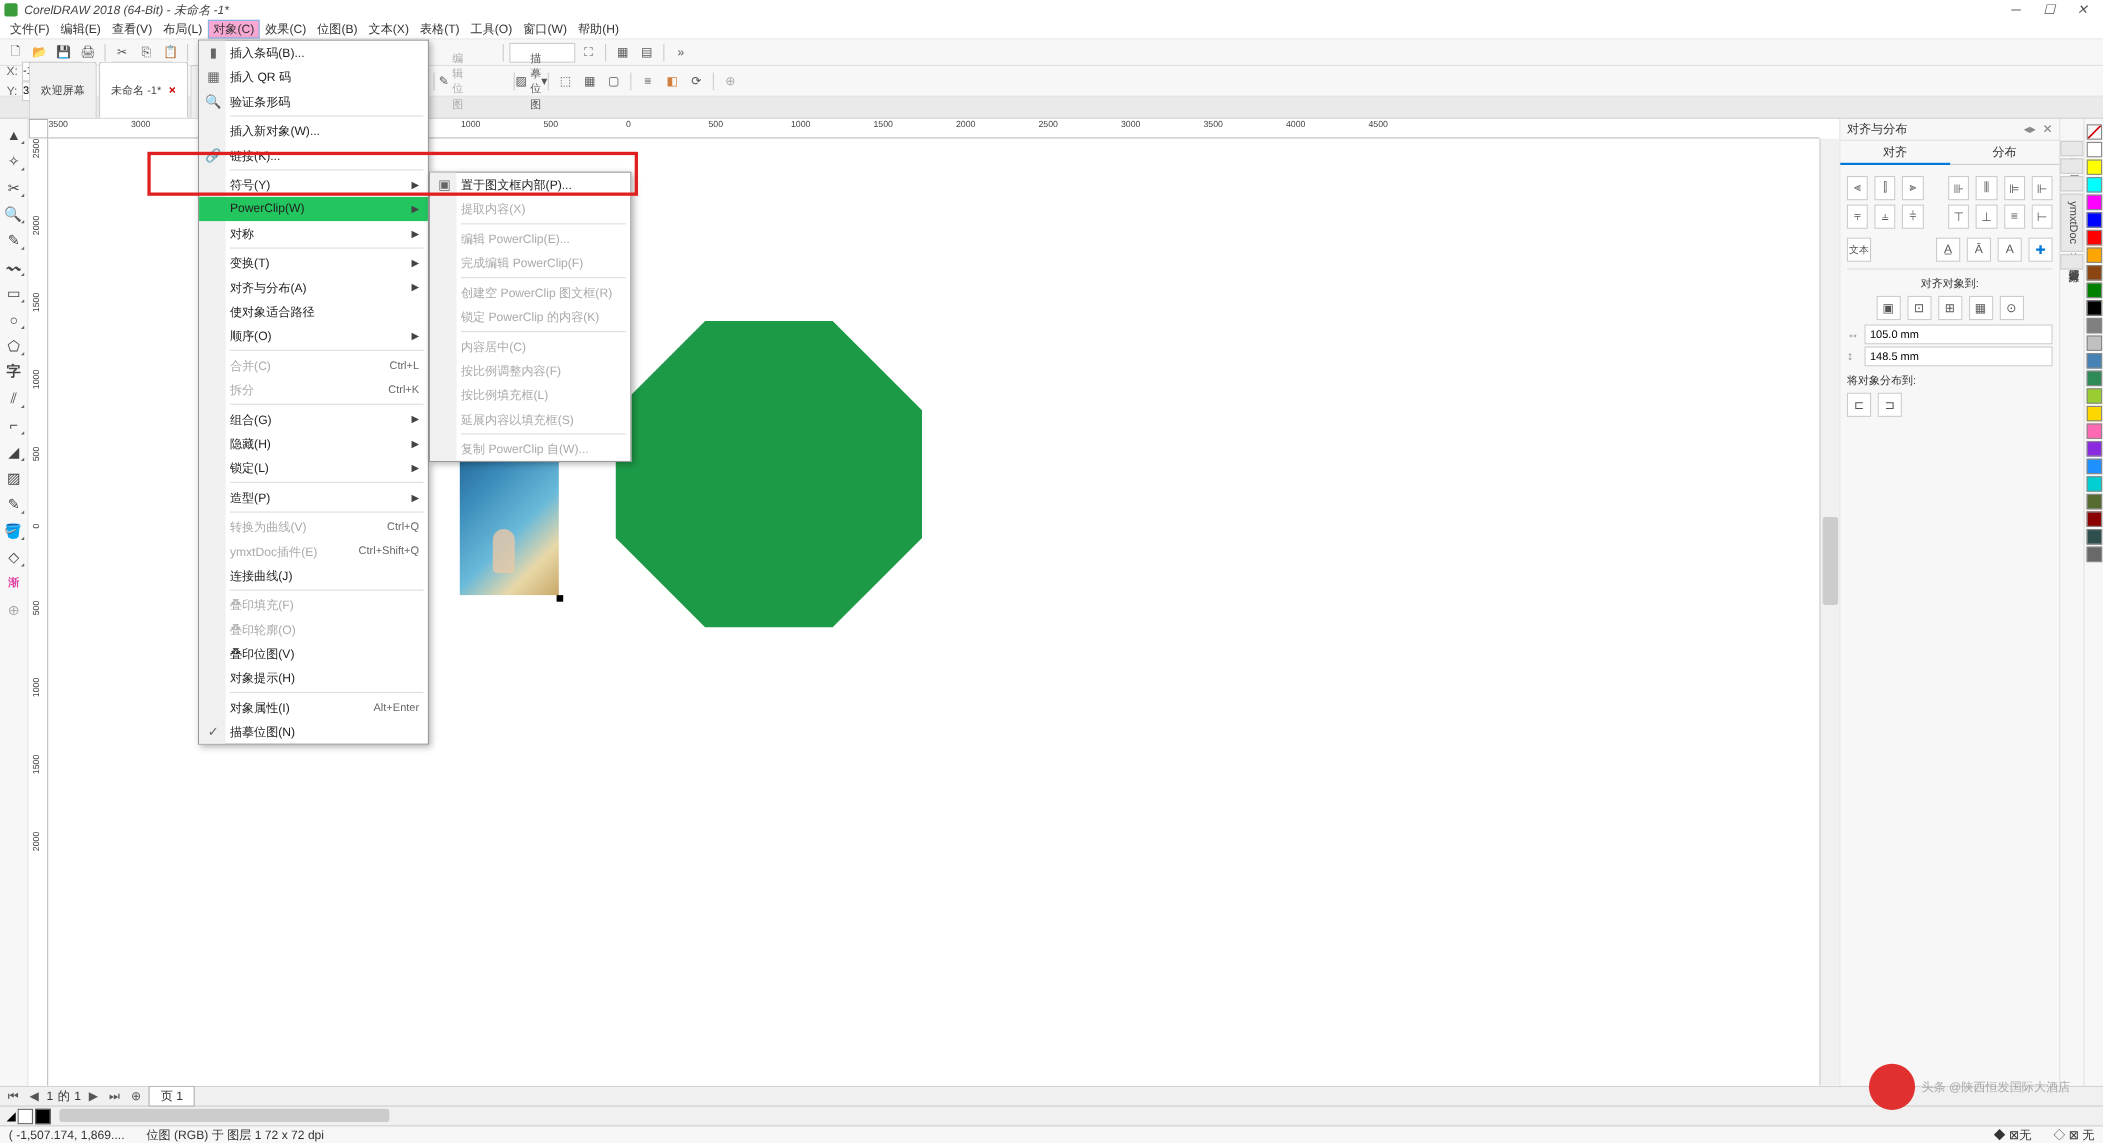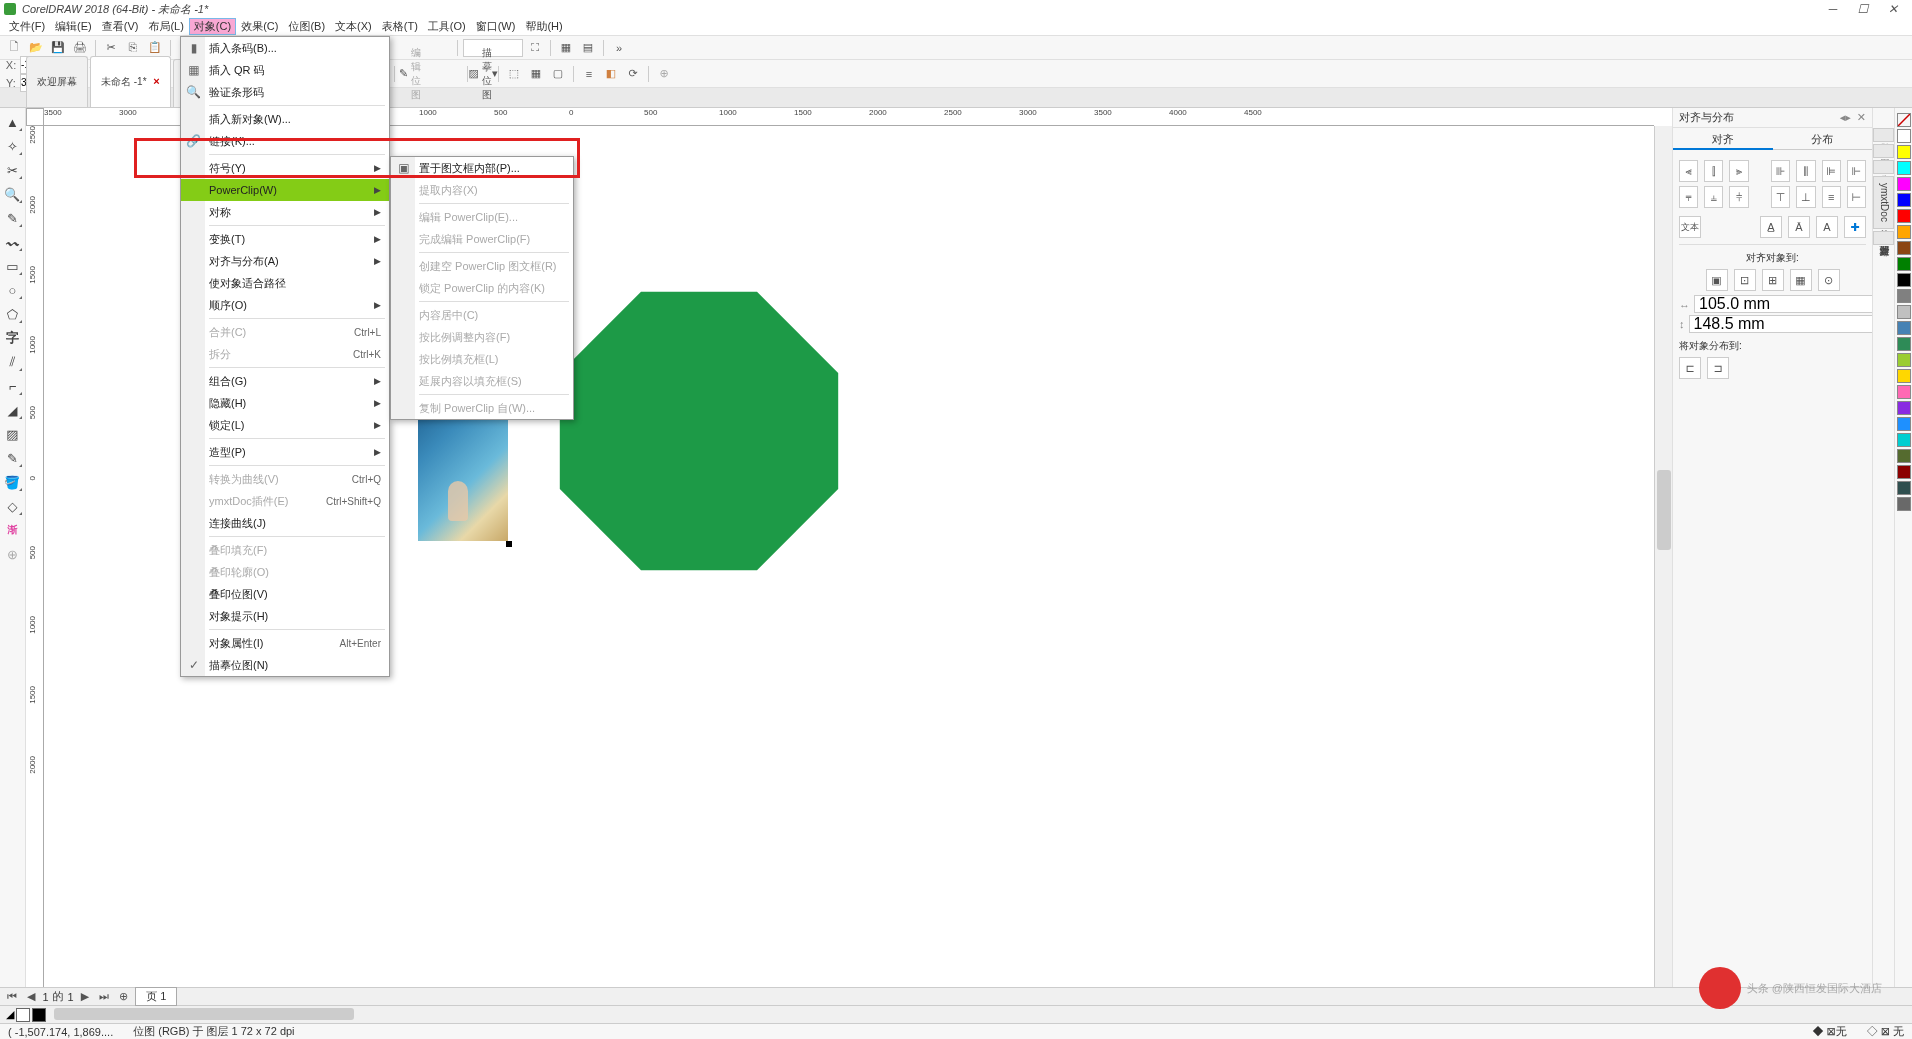--- a/index.html
+++ b/index.html
@@ -56,33 +56,33 @@
 .dock-title { display: flex; align-items: center; height: 20px; padding: 0 6px; color: #333; border-bottom: 1px solid #e0e0e0; }
 .dock-title .spacer { flex: 1; }
 .dock-tabs { display: flex; height: 22px; }
 .dock-tabs .dt { flex: 1; text-align: center; line-height: 22px; border-bottom: 1px solid #ccc; color: #333; }
 .dock-tabs .dt.active { border-bottom: 2px solid #0078d7; }
 .dock-body { padding: 6px; }
 .icon-row { display: flex; gap: 6px; margin: 4px 0; }
 .icon-row .ib { width: 22px; height: 22px; border: 1px solid #ccc; display: flex; align-items: center; justify-content: center; background: #fff; color: #555; font-size: 11px; }
 .dock-label { font-size: 10px; color: #333; margin: 6px 0 2px; }
 .dock-field { display: flex; align-items: center; gap: 4px; margin: 2px 0; }
-.dock-field input { flex: 1; height: 18px; border: 1px solid #ccc; padding: 0 4px; font-size: 16px; }
+.dock-field input { flex: 1; height: 18px; border: 1px solid #ccc; padding: 0 4px; font-size: 10px; }
 
 .color-strip { width: 18px; background: #f7f7f7; border-left: 1px solid #e0e0e0; display: flex; flex-direction: column; padding-top: 4px; }
 .swatch { width: 14px; height: 14px; margin: 1px auto; border: 1px solid #888; }
 
 .side-tabs { width: 22px; background: #f7f7f7; border-left: 1px solid #e0e0e0; display: flex; flex-direction: column; gap: 2px; padding-top: 20px; }
 .side-tab { writing-mode: vertical-rl; font-size: 10px; padding: 6px 2px; background: #e8e8e8; border: 1px solid #ccc; color: #444; text-align: center; }
 
 .menu-drop { position: absolute; background: #fff; border: 1px solid #999; box-shadow: 2px 2px 6px rgba(0,0,0,0.3); z-index: 100; }
 .menu-item { display: flex; align-items: center; height: 22px; padding: 0 8px 0 28px; position: relative; color: #222; }
 .menu-item .mico { position: absolute; left: 4px; width: 18px; text-align: center; color: #666; font-size: 12px; }
 .menu-item.disabled { color: #aaa; text-align: center; }
-.menu-item.hover { background: #84cc16; }
+.menu-item.hover { background: #22c55e; }
 .menu-item .kb { margin-left: auto; color: #666; font-size: 10px; }
 .menu-item .arrow { margin-left: auto; color: #444; font-size: 9px; }
 .menu-sep { height: 1px; background: #ddd; margin: 2px 4px 2px 28px; }
 .menu-iconstrip { position: absolute; left: 0; top: 0; bottom: 0; width: 24px; background: #f0f0f0; }
 
 .red-annot { position: absolute; border: 3px solid #e02020; pointer-events: none; z-index: 200; }
 
 .page-bar { height: 18px; background: #f0f0f0; border-top: 1px solid #ccc; display: flex; align-items: center; padding: 0 4px; font-size: 10px; color: #333; gap: 4px; }
 .page-bar .nav { padding: 0 3px; color: #555; }
 .page-bar .pgtab { padding: 1px 10px; border: 1px solid #aaa; background: #fff; }

